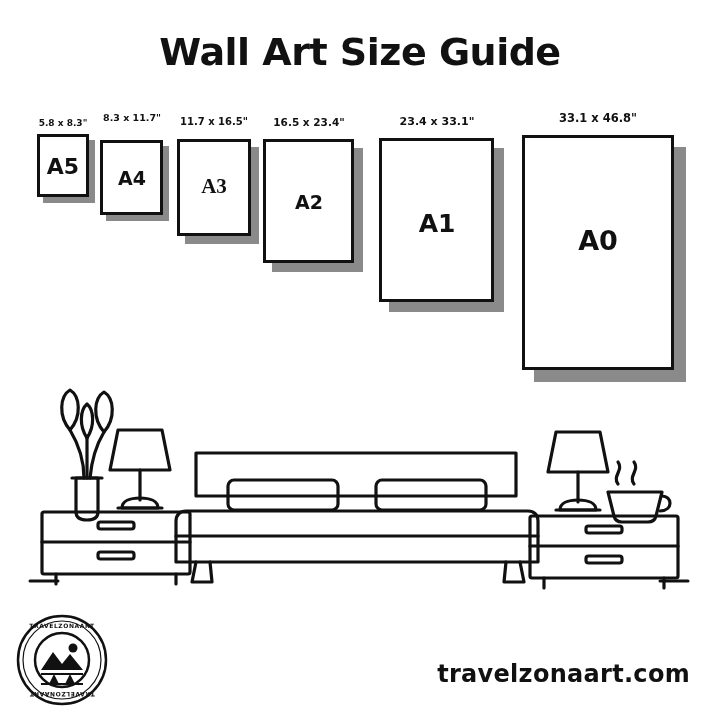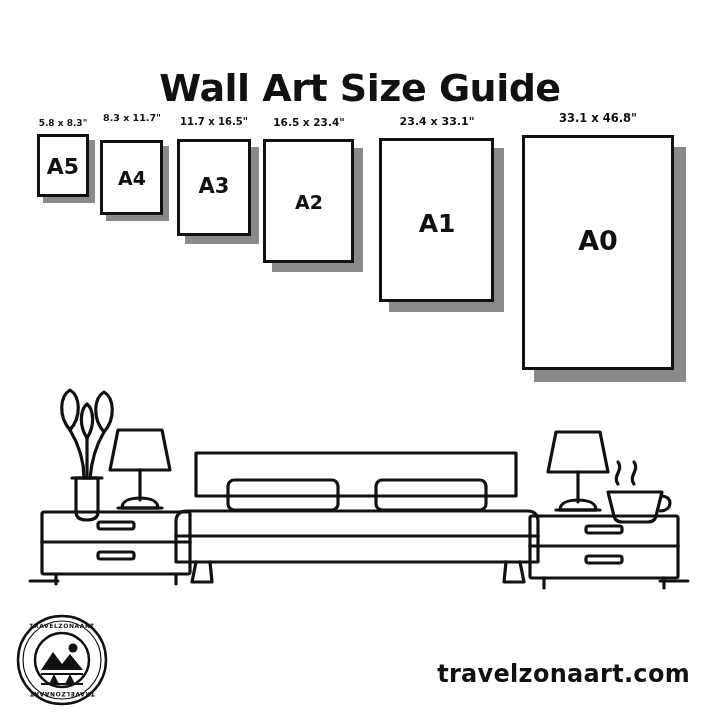--- a/index.html
+++ b/index.html
@@ -25,21 +25,20 @@
   #title {
     position: absolute;
     top: 30px;
     left: 0;
     width: 720px;
     text-align: center;
     font-size: 38px;
     font-weight: bold;
     letter-spacing: -0.5px;
     color: #111111;
-    margin-top: 36px;
   }
 
   
   .frame-group {
     position: absolute;
   }
   .frame-shadow {
     position: absolute;
     background: #8a8a8a;
     z-index: 1;
@@ -121,21 +120,21 @@
   <div class="frame-group" style="left:0;top:0;width:720px;height:0;">
     <div class="frame-shadow" style="left:106px;top:146px;width:63px;height:75px;"></div>
     <div class="frame-box" style="left:100px;top:140px;width:63px;height:75px;"></div>
     <div class="frame-label" style="left:132px;top:178px;font-size:19px;">A4</div>
     <div class="frame-dim" style="left:132px;top:112px;font-size:9.5px;">8.3 x 11.7"</div>
   </div>
 
   <div class="frame-group" style="left:0;top:0;width:720px;height:0;">
     <div class="frame-shadow" style="left:185px;top:147px;width:74px;height:97px;"></div>
     <div class="frame-box" style="left:177px;top:139px;width:74px;height:97px;"></div>
-    <div class="frame-label" style="left:214px;top:186px;font-size:21px;">A3</div>
+    <div class="frame-label" style="left:214px;top:186px;font-size:21px;font-family:Liberation Serif, serif;">A3</div>
     <div class="frame-dim" style="left:214px;top:116px;font-size:10px;">11.7 x 16.5"</div>
   </div>
 
   <div class="frame-group" style="left:0;top:0;width:720px;height:0;">
     <div class="frame-shadow" style="left:272px;top:148px;width:91px;height:124px;"></div>
     <div class="frame-box" style="left:263px;top:139px;width:91px;height:124px;"></div>
     <div class="frame-label" style="left:309px;top:202px;font-size:19px;">A2</div>
     <div class="frame-dim" style="left:309px;top:116px;font-size:10.5px;">16.5 x 23.4"</div>
   </div>
 

